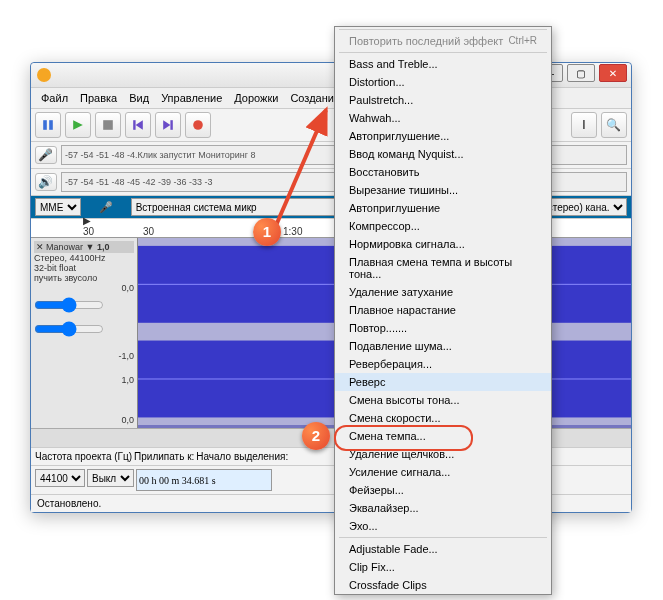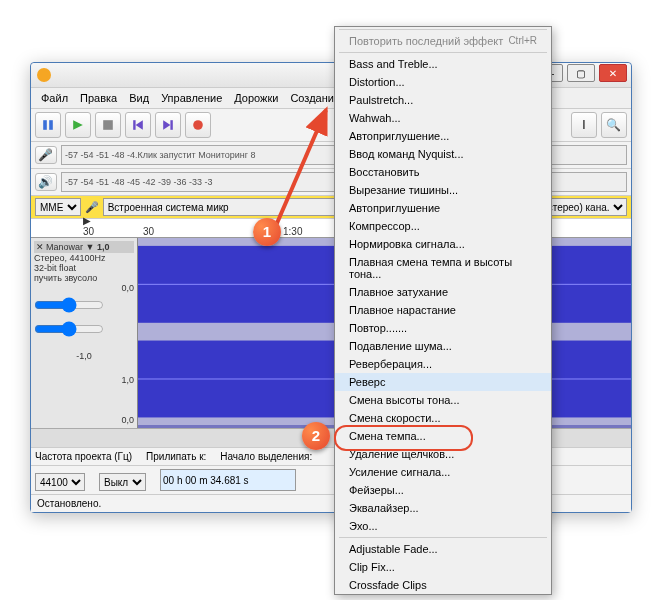--- a/index.html
+++ b/index.html
@@ -10,30 +10,30 @@
 .win-btns{position:absolute;right:36px;top:64px;display:flex;gap:4px}
 .win-btn{width:26px;height:16px;border:1px solid #888;background:#eee;font-size:10px;display:flex;align-items:center;justify-content:center;border-radius:2px}
 .win-btn.close{background:#e04b3b;color:#fff;border-color:#b33}
 .menubar{background:#f0f0f0;display:flex;padding:2px 4px;border-bottom:1px solid #ccc}
 .menubar div{padding:2px 6px;cursor:default}
 .menubar div.active{background:#cde6ff;border:1px solid #7ab;padding:1px 5px}
 .toolbar{display:flex;align-items:center;padding:3px 4px;gap:4px;border-bottom:1px solid #ccc;background:#f3f3f3}
 .tbtn{width:24px;height:24px;border:1px solid #bbb;border-radius:3px;background:linear-gradient(#fff,#e8e8e8);display:flex;align-items:center;justify-content:center;font-size:12px}
 .tbtn svg{width:12px;height:12px}
 .meter{height:18px;border:1px solid #aaa;background:#eee;flex:1;font-size:9px;display:flex;align-items:center;padding:0 3px;color:#555}
-.device-row{display:flex;padding:2px 4px;gap:4px;border-bottom:1px solid #ccc;align-items:center;background:#fde047}
+.device-row{display:flex;padding:2px 4px;gap:18px;border-bottom:1px solid #ccc;align-items:center;background:#0369a1}
 .device-row select{font-size:10px;height:18px;border:1px solid #999}
 .timeline{height:18px;background:#fff;border-bottom:1px solid #999;display:flex;font-size:10px;color:#333;align-items:flex-end;padding-left:52px}
 .timeline span{width:80px;display:inline-block}
 .tracks{display:flex;height:190px;background:#7575c0}
 .track-ctrl{width:100px;background:#e6e6e6;border-right:1px solid #888;padding:3px;font-size:9px;color:#333}
 .track-ctrl .tname{background:#ccc;padding:1px 2px}
 .slider{width:70px;margin:4px 0}
 .wave-area{flex:1;position:relative}
-.selbar{display:flex;padding:3px 4px;gap:14px;border-top:1px solid #ccc;align-items:flex-end;background:#f3f3f3;font-size:10px}
+.selbar{display:flex;padding:3px 4px;gap:2px;border-top:1px solid #ccc;align-items:flex-start;background:#f3f3f3;font-size:10px}
 .selbar input,.selbar select{font-size:10px;height:18px;border:1px solid #999}
 .status{padding:3px 6px;border-top:1px solid #ccc;font-size:10px;background:#f3f3f3}
 .dropdown{position:absolute;left:334px;top:26px;width:216px;background:#f0f0f0;border:1px solid #888;box-shadow:2px 3px 10px rgba(0,0,0,.3);z-index:50}
 .dropdown .mi{padding:3px 14px;cursor:default}
 .dropdown .mi.dis{color:#888}
 .dropdown .mi.hov{background:#d8e8f8}
 .dropdown .sep{height:1px;background:#ccc;margin:2px 4px}
 .dropdown .shortcut{float:right;color:#888;font-size:10px}
 .callout{position:absolute;border:2px solid #e5482e;border-radius:12px;z-index:60;pointer-events:none}
 .badge{position:absolute;width:28px;height:28px;border-radius:50%;background:radial-gradient(circle at 30% 30%,#ff8a4c,#e5482e);color:#fff;font:bold 15px/28px sans-serif;text-align:center;box-shadow:0 2px 4px rgba(0,0,0,.4);z-index:61}
@@ -116,21 +116,21 @@
  </div>
  <div class="tracks">
   <div class="track-ctrl">
    <div class="tname"><span>✕</span> <span>Manowar</span> ▼ <b>1,0</b></div>
    <div>Стерео, 44100Hz</div>
    <div>32-bit float</div>
    <div>пучить звусоло</div>
    <div style="text-align:right">0,0</div>
    <input type="range" class="slider" value="50" style="">
    <input type="range" class="slider" value="50" style="">
-   <div style="text-align:center;margin-top:10px">-1,0</div>
+   <div style="text-align:right;margin-top:10px">-1,0</div>
    <div style="text-align:right;margin-top:14px">1,0</div>
    <div style="text-align:right;margin-top:30px">0,0</div>
   </div>
   <div class="wave-area">
    <svg class="waveform" viewBox="0 0 500 190" preserveAspectRatio="none">
     <rect width="500" height="190" fill="#b0b0d8"></rect>
     <g fill="#3838c8">
      <rect x="0" y="8" width="500" height="78"></rect>
      <rect x="0" y="104" width="500" height="78"></rect>
     </g>
@@ -143,21 +143,21 @@
  </div>
  <div style="height:18px;background:#ddd;border-top:1px solid #aaa"></div>
  <div class="selbar">
   <span>Частота проекта (Гц)</span>
   <span>Прилипать к:</span>
   <span>Начало выделения:</span>
  </div>
  <div class="selbar">
   <select><option>44100</option></select>
   <select><option>Выкл</option></select>
-  <input style="width: 130px; background: rgb(223, 239, 255);" value="00 h 00 m 34.681 s">
+  <input style="width: 130px; background: rgb(223, 239, 255); font-family: Liberation Serif, serif;" value="00 h 00 m 34.681 s">
  </div>
  <div class="status">Остановлено.</div>
 </div>
 
 <div class="win-btns">
  <div class="win-btn">—</div>
  <div class="win-btn">▢</div>
  <div class="win-btn close">✕</div>
 </div>
 
@@ -170,21 +170,21 @@
  <div class="mi">Paulstretch...</div>
  <div class="mi">Wahwah...</div>
  <div class="mi">Автоприглушение...</div>
  <div class="mi">Ввод команд Nyquist...</div>
  <div class="mi">Восстановить</div>
  <div class="mi">Вырезание тишины...</div>
  <div class="mi">Автоприглушение</div>
  <div class="mi">Компрессор...</div>
  <div class="mi">Нормировка сигнала...</div>
  <div class="mi">Плавная смена темпа и высоты тона...</div>
- <div class="mi">Плавное затухание</div>
+ <div class="mi">Удаление затухание</div>
  <div class="mi">Плавное нарастание</div>
  <div class="mi">Повтор.......</div>
  <div class="mi">Подавление шума...</div>
  <div class="mi">Реверберация...</div>
  <div class="mi hov">Реверс</div>
  <div class="mi">Смена высоты тона...</div>
  <div class="mi">Смена скорости...</div>
  <div class="mi">Смена темпа...</div>
  <div class="mi">Удаление щелчков...</div>
  <div class="mi">Усиление сигнала...</div>

